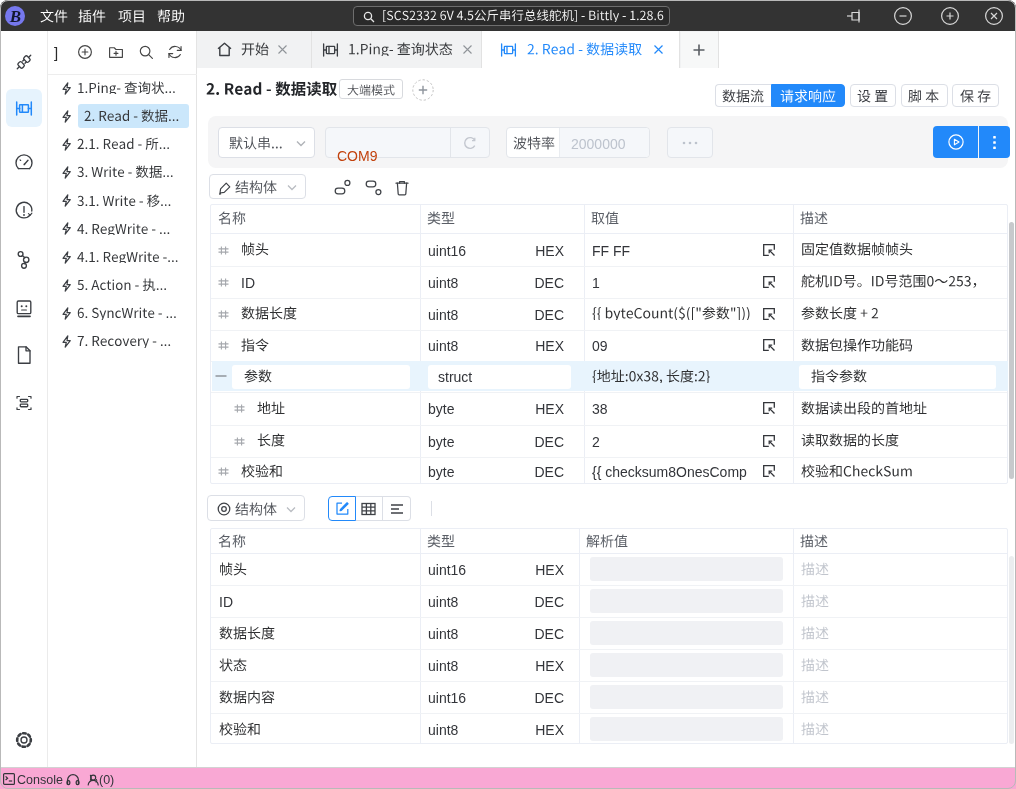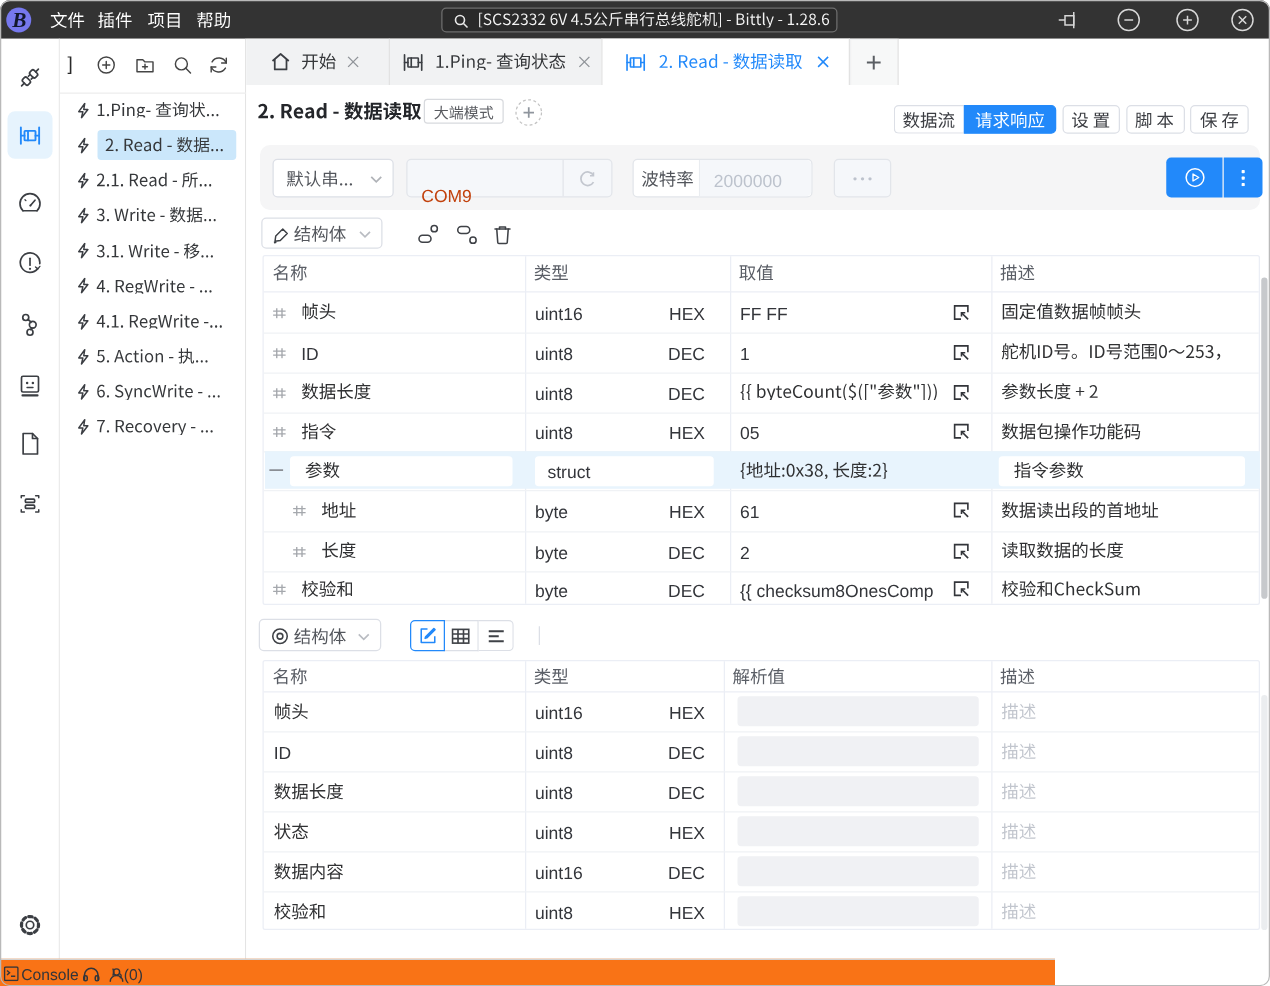--- a/index.html
+++ b/index.html
@@ -483,21 +483,21 @@
       <svg class="abs" style="left:7px;top:136.5px;stroke:#a5a8ad;stroke-width:1.1" width="11" height="9" viewBox="0 0 11 9">
         <path d="M3.4 0.5 V8.5 M7.6 0.5 V8.5 M0.5 2.9 H10.5 M0.5 6.1 H10.5"></path>
       </svg>
       <div style="position:absolute;left:30px;top:133.0px">
         <svg style="display:block" width="28" height="14" viewBox="0 0 28 14">
           <path fill="#303133" d="M11.7 1.4C10.7 1.9 8.9 2.4 7.2 2.7V0.6H6.2V4.6C6.2 5.8 6.6 6.1 8.2 6.1C8.6 6.1 11.1 6.1 11.5 6.1C12.9 6.1 13.2 5.7 13.4 3.8C13.1 3.7 12.6 3.6 12.4 3.4C12.3 4.9 12.2 5.2 11.4 5.2C10.9 5.2 8.7 5.2 8.3 5.2C7.4 5.2 7.2 5.1 7.2 4.6V3.6C9 3.2 11.1 2.7 12.5 2.2ZM7.2 10.4H11.7V11.9H7.2ZM7.2 9.6V8.2H11.7V9.6ZM6.2 7.3V13.4H7.2V12.8H11.7V13.4H12.8V7.3ZM2.6 0.6V3.4H0.6V4.4H2.6V7.4L0.4 8L0.7 9L2.6 8.5V12.2C2.6 12.4 2.5 12.5 2.3 12.5C2.1 12.5 1.6 12.5 0.9 12.5C1 12.7 1.2 13.2 1.2 13.4C2.2 13.4 2.7 13.4 3.1 13.2C3.5 13.1 3.6 12.8 3.6 12.2V8.1L5.5 7.6L5.3 6.6L3.6 7.1V4.4H5.3V3.4H3.6V0.6Z M19.6 4.5C20.4 5.1 21.3 6.1 21.7 6.7L22.5 6C22.1 5.4 21.1 4.5 20.4 3.9ZM16.4 7V8H24C23.2 8.9 22.1 9.9 21.2 10.8C20.5 10.3 19.7 9.9 19 9.5L18.3 10.2C19.9 11.2 21.9 12.6 22.8 13.5L23.6 12.6C23.2 12.3 22.7 11.8 22.1 11.4C23.4 10.1 24.9 8.5 26 7.4L25.2 7L25 7ZM21.1 0.5C19.7 2.5 17 4.4 14.5 5.4C14.8 5.7 15.1 6.1 15.3 6.3C17.3 5.3 19.5 3.9 21.1 2.2C22.6 3.8 25 5.4 26.9 6.3C27 6 27.4 5.6 27.6 5.3C25.6 4.6 23.2 3 21.7 1.5L22.1 1Z"></path>
         </svg>
       </div>
       <div style="position:absolute;top:140.5px;font-size:14px;color:#33353a;line-height:0;white-space:pre;left:217px;"><span style="vertical-align:middle">uint8</span></div>
       <div style="position:absolute;top:140.5px;font-size:14px;color:#33353a;line-height:0;white-space:pre;right:443px;"><span style="vertical-align:middle">HEX</span></div>
-      <div style="position:absolute;top:140.5px;font-size:14px;color:#33353a;line-height:0;white-space:pre;left:381px;"><span style="vertical-align:middle">05</span></div>
+      <div style="position:absolute;top:140.5px;font-size:14px;color:#33353a;line-height:0;white-space:pre;left:381px;"><span style="vertical-align:middle">09</span></div>
       <svg class="abs" style="left:551px;top:133.5px;fill:none;stroke:#33353a;stroke-width:1.3;stroke-linejoin:miter" width="14" height="14" viewBox="0 0 14 14">
         <path d="M12.3 6.8 V1.7 H1.7 V12.3 H6.8"></path>
         <path d="M12.5 12.5 L7.4 7.4"></path>
         <path d="M7.2 10.2 V7.2 H10.2"></path>
       </svg>
       <div style="position:absolute;left:590px;top:133.0px">
         <svg style="display:block" width="112" height="14" viewBox="0 0 112 14">
           <path fill="#303133" d="M6.2 0.8C6 1.4 5.5 2.2 5.2 2.7L5.8 3C6.2 2.6 6.7 1.9 7.1 1.2ZM1.2 1.2C1.6 1.8 2 2.6 2.1 3.1L2.9 2.7C2.8 2.2 2.4 1.5 2 0.9ZM5.7 8.7C5.4 9.4 5 10 4.4 10.6C3.9 10.3 3.4 10 2.8 9.8C3 9.5 3.3 9.1 3.5 8.7ZM1.5 10.2C2.2 10.4 3 10.8 3.7 11.2C2.8 11.8 1.7 12.2 0.6 12.5C0.8 12.7 1 13.1 1.1 13.3C2.4 13 3.6 12.4 4.6 11.6C5 11.9 5.4 12.2 5.8 12.4L6.4 11.7C6.1 11.5 5.7 11.2 5.2 11C6 10.2 6.6 9.2 6.9 8L6.4 7.8L6.2 7.8H3.9L4.2 7.1L3.3 6.9C3.2 7.2 3 7.5 2.9 7.8H1V8.7H2.5C2.2 9.2 1.8 9.8 1.5 10.2ZM3.6 0.5V3.2H0.7V4H3.3C2.6 4.9 1.5 5.8 0.5 6.2C0.8 6.4 1 6.8 1.1 7C2 6.6 2.9 5.8 3.6 5V6.7H4.6V4.8C5.2 5.2 6.1 5.9 6.5 6.2L7 5.5C6.7 5.2 5.5 4.5 4.8 4H7.4V3.2H4.6V0.5ZM8.8 0.7C8.5 3.1 7.8 5.5 6.7 7C7 7.1 7.4 7.4 7.5 7.6C7.9 7.1 8.2 6.5 8.5 5.8C8.8 7.2 9.2 8.4 9.7 9.5C8.9 10.9 7.8 11.9 6.3 12.6C6.5 12.8 6.8 13.3 6.9 13.5C8.3 12.7 9.4 11.7 10.2 10.5C10.9 11.7 11.8 12.7 12.9 13.3C13.1 13 13.4 12.7 13.6 12.5C12.4 11.9 11.5 10.8 10.8 9.5C11.5 8.1 12 6.4 12.3 4.3H13.3V3.3H9.3C9.5 2.5 9.6 1.7 9.8 0.8ZM11.3 4.3C11.1 5.9 10.8 7.3 10.3 8.5C9.7 7.2 9.3 5.8 9.1 4.3Z M20.8 9V13.5H21.7V12.9H26V13.4H27V9H24.3V7.3H27.4V6.3H24.3V4.8H26.9V1.2H19.5V5.4C19.5 7.6 19.4 10.7 17.9 12.8C18.2 13 18.6 13.3 18.8 13.4C20 11.7 20.4 9.3 20.5 7.3H23.3V9ZM20.6 2.1H25.9V3.9H20.6ZM20.6 4.8H23.3V6.3H20.5L20.6 5.4ZM21.7 12V9.9H26V12ZM16.3 0.6V3.4H14.6V4.4H16.3V7.4C15.6 7.7 14.9 7.9 14.4 8L14.7 9L16.3 8.5V12.1C16.3 12.3 16.3 12.4 16.1 12.4C15.9 12.4 15.4 12.4 14.8 12.4C14.9 12.7 15.1 13.1 15.1 13.3C16 13.4 16.5 13.3 16.8 13.1C17.2 13 17.3 12.7 17.3 12.1V8.2L18.9 7.6L18.8 6.7L17.3 7.1V4.4H18.9V3.4H17.3V0.6Z M32.2 0.5C31.4 2.4 30 4.2 28.5 5.3C28.7 5.5 29.2 5.9 29.4 6.1C30.2 5.4 31.1 4.5 31.8 3.4H39.1C39 7.4 38.9 8.8 38.6 9.1C38.5 9.3 38.4 9.3 38.1 9.3C37.9 9.3 37.3 9.3 36.7 9.2C36.9 9.5 37 9.9 37 10.2C37.7 10.3 38.3 10.3 38.6 10.2C39 10.2 39.3 10.1 39.5 9.8C39.9 9.3 40.1 7.6 40.2 2.9C40.2 2.8 40.2 2.4 40.2 2.4H32.4C32.8 1.9 33 1.4 33.3 0.8ZM31.8 5.8H35.4V8.1H31.8ZM30.7 4.9V11.2C30.7 12.8 31.4 13.1 33.6 13.1C34.1 13.1 38.4 13.1 38.9 13.1C40.8 13.1 41.2 12.6 41.5 10.8C41.1 10.7 40.7 10.5 40.4 10.4C40.3 11.8 40.1 12.2 38.9 12.2C38 12.2 34.3 12.2 33.5 12.2C32 12.2 31.8 12 31.8 11.2V9.1H36.5V4.9Z M49.4 1.9H52.6V3.4H49.4ZM48.5 1.1V4.2H53.6V1.1ZM47.9 5.6H49.7V7.2H47.9ZM52.2 5.6H54.1V7.2H52.2ZM44.2 0.6V3.4H42.6V4.4H44.2V7.4C43.6 7.7 43 7.9 42.5 8L42.8 9L44.2 8.5V12.2C44.2 12.4 44.2 12.4 44 12.4C43.9 12.4 43.5 12.4 43 12.4C43.1 12.7 43.3 13.1 43.3 13.4C44 13.4 44.5 13.3 44.8 13.2C45.1 13 45.2 12.7 45.2 12.2V8.1L46.6 7.6L46.4 6.6L45.2 7.1V4.4H46.5V3.4H45.2V0.6ZM50.5 8V9H46.8V9.9H49.8C48.9 11 47.3 11.9 45.9 12.3C46.1 12.5 46.4 12.9 46.5 13.1C48 12.6 49.5 11.6 50.5 10.5V13.5H51.5V10.4C52.4 11.5 53.7 12.5 54.9 13C55 12.8 55.3 12.4 55.5 12.2C54.3 11.8 53 10.9 52.1 9.9H55.3V9H51.5V8H55V4.8H51.4V8H50.6V4.8H47.1V8Z M63.4 0.7C62.7 2.8 61.5 4.8 60.3 6.1C60.5 6.3 60.9 6.7 61.1 6.8C61.8 6.1 62.5 5 63.1 3.9H64V13.4H65.1V10H69.3V9H65.1V6.9H69.1V5.9H65.1V3.9H69.5V2.9H63.6C63.9 2.3 64.1 1.6 64.4 1ZM60 0.6C59.2 2.7 57.9 4.8 56.5 6.2C56.7 6.4 57 7 57.1 7.3C57.6 6.8 58.1 6.2 58.5 5.6V13.4H59.6V3.9C60.1 3 60.6 1.9 61 0.9Z M70.5 9.8 70.8 10.8C72.3 10.4 74.3 9.9 76.2 9.3L76.1 8.3L73.8 8.9V3.2H75.9V2.2H70.7V3.2H72.8V9.2C71.9 9.4 71.1 9.6 70.5 9.8ZM78.4 0.8C78.4 1.8 78.3 2.8 78.3 3.8H76V4.8H78.3C78.1 8.2 77.3 11 74.3 12.6C74.6 12.8 74.9 13.2 75.1 13.5C78.3 11.7 79.1 8.5 79.3 4.8H82.1C81.9 9.8 81.7 11.7 81.3 12.1C81.1 12.3 81 12.3 80.7 12.3C80.4 12.3 79.6 12.3 78.7 12.2C78.9 12.5 79 13 79.1 13.3C79.9 13.3 80.7 13.3 81.1 13.3C81.6 13.2 81.9 13.1 82.2 12.7C82.7 12.1 82.9 10.1 83.2 4.3C83.2 4.1 83.2 3.8 83.2 3.8H79.4C79.4 2.8 79.4 1.8 79.4 0.8Z M89.4 6.4V7.6H86.4V6.4ZM85.4 5.5V13.4H86.4V10.6H89.4V12.2C89.4 12.4 89.3 12.4 89.1 12.4C88.9 12.5 88.3 12.5 87.7 12.4C87.8 12.7 88 13.1 88 13.4C88.9 13.4 89.5 13.4 89.9 13.2C90.3 13.1 90.4 12.8 90.4 12.2V5.5ZM86.4 8.5H89.4V9.7H86.4ZM96 1.6C95.2 2 94 2.5 92.8 2.9V0.6H91.7V5.2C91.7 6.4 92.1 6.7 93.4 6.7C93.7 6.7 95.5 6.7 95.8 6.7C96.9 6.7 97.2 6.2 97.4 4.5C97.1 4.5 96.6 4.3 96.4 4.1C96.4 5.5 96.3 5.8 95.7 5.8C95.3 5.8 93.8 5.8 93.5 5.8C92.9 5.8 92.8 5.7 92.8 5.2V3.8C94.1 3.4 95.6 2.9 96.7 2.4ZM96.2 7.9C95.4 8.4 94 8.9 92.8 9.3V7.1H91.7V11.8C91.7 13 92.1 13.3 93.4 13.3C93.7 13.3 95.6 13.3 95.9 13.3C97.1 13.3 97.4 12.8 97.5 10.9C97.2 10.9 96.8 10.7 96.5 10.5C96.5 12.1 96.4 12.4 95.8 12.4C95.4 12.4 93.8 12.4 93.5 12.4C92.9 12.4 92.8 12.3 92.8 11.8V10.2C94.2 9.8 95.8 9.3 96.9 8.6ZM85.2 4.6C85.5 4.5 86 4.4 89.8 4.1C89.9 4.4 90 4.6 90.1 4.9L91 4.4C90.7 3.6 90 2.3 89.2 1.4L88.4 1.7C88.7 2.2 89.1 2.8 89.4 3.3L86.3 3.5C86.9 2.7 87.5 1.8 88 0.9L86.9 0.5C86.5 1.6 85.7 2.7 85.5 3C85.2 3.3 85 3.5 84.8 3.6C84.9 3.8 85.1 4.4 85.2 4.6Z M103.7 9.4V10.4H109.1V9.4ZM104.9 3.2C104.8 4.6 104.6 6.5 104.4 7.6H104.7L110.1 7.6C109.8 10.7 109.5 11.9 109.1 12.3C109 12.4 108.9 12.5 108.6 12.4C108.4 12.4 107.7 12.4 107.1 12.4C107.2 12.6 107.3 13 107.4 13.3C108 13.4 108.7 13.4 109 13.4C109.5 13.3 109.7 13.2 110 12.9C110.5 12.4 110.8 10.9 111.1 7.2C111.1 7 111.2 6.7 111.2 6.7H109.4C109.6 5 109.9 2.9 110 1.4L109.2 1.3L109.1 1.4H104.2V2.4H108.9C108.8 3.6 108.6 5.3 108.4 6.7H105.5C105.6 5.7 105.8 4.4 105.9 3.3ZM98.7 1.3V2.3H100.4C100 4.4 99.4 6.4 98.4 7.7C98.6 8 98.8 8.6 98.9 8.9C99.1 8.5 99.4 8.1 99.6 7.7V12.8H100.5V11.7H103.1V5.6H100.5C100.9 4.6 101.2 3.4 101.4 2.3H103.5V1.3ZM100.5 6.6H102.2V10.7H100.5Z"></path>
         </svg>
       </div>
@@ -529,21 +529,21 @@
       <svg class="abs" style="left:23px;top:199.5px;stroke:#a5a8ad;stroke-width:1.1" width="11" height="9" viewBox="0 0 11 9">
         <path d="M3.4 0.5 V8.5 M7.6 0.5 V8.5 M0.5 2.9 H10.5 M0.5 6.1 H10.5"></path>
       </svg>
       <div style="position:absolute;left:46px;top:196.0px">
         <svg style="display:block" width="28" height="14" viewBox="0 0 28 14">
           <path fill="#303133" d="M6 1.9V5.7L4.5 6.3L4.9 7.3L6 6.8V11.2C6 12.7 6.5 13.1 8.1 13.1C8.4 13.1 11.1 13.1 11.5 13.1C13 13.1 13.3 12.5 13.5 10.6C13.2 10.5 12.8 10.4 12.6 10.2C12.5 11.8 12.3 12.2 11.5 12.2C10.9 12.2 8.6 12.2 8.1 12.2C7.2 12.2 7 12 7 11.2V6.4L8.9 5.6V10.3H9.9V5.1L11.8 4.3C11.8 6.6 11.8 8.1 11.7 8.4C11.7 8.8 11.6 8.8 11.3 8.8C11.2 8.8 10.7 8.8 10.4 8.8C10.5 9 10.6 9.4 10.6 9.7C11 9.7 11.6 9.7 12 9.6C12.4 9.5 12.6 9.3 12.7 8.7C12.8 8.1 12.9 6 12.9 3.4L12.9 3.2L12.2 2.9L12 3.1L11.8 3.3L9.9 4.1V0.6H8.9V4.5L7 5.3V1.9ZM0.5 10.2 0.9 11.2C2.1 10.7 3.7 10 5.2 9.3L5 8.3L3.4 9V4.9H5V3.9H3.4V0.7H2.4V3.9H0.6V4.9H2.4V9.4C1.7 9.7 1 10 0.5 10.2Z M20.1 3.6V11.9H18.4V12.9H27.5V11.9H24.2V6.4H27.3V5.4H24.2V0.7H23.2V11.9H21.1V3.6ZM14.5 10 14.9 11.1C16.2 10.5 17.9 9.8 19.5 9.1L19.3 8.2L17.5 8.9V4.9H19.4V3.9H17.5V0.7H16.5V3.9H14.6V4.9H16.5V9.3C15.8 9.6 15.1 9.8 14.5 10Z"></path>
         </svg>
       </div>
       <div style="position:absolute;top:203.5px;font-size:14px;color:#33353a;line-height:0;white-space:pre;left:217px;"><span style="vertical-align:middle">byte</span></div>
       <div style="position:absolute;top:203.5px;font-size:14px;color:#33353a;line-height:0;white-space:pre;right:443px;"><span style="vertical-align:middle">HEX</span></div>
-      <div style="position:absolute;top:203.5px;font-size:14px;color:#33353a;line-height:0;white-space:pre;left:381px;"><span style="vertical-align:middle">61</span></div>
+      <div style="position:absolute;top:203.5px;font-size:14px;color:#33353a;line-height:0;white-space:pre;left:381px;"><span style="vertical-align:middle">38</span></div>
       <svg class="abs" style="left:551px;top:196.5px;fill:none;stroke:#33353a;stroke-width:1.3;stroke-linejoin:miter" width="14" height="14" viewBox="0 0 14 14">
         <path d="M12.3 6.8 V1.7 H1.7 V12.3 H6.8"></path>
         <path d="M12.5 12.5 L7.4 7.4"></path>
         <path d="M7.2 10.2 V7.2 H10.2"></path>
       </svg>
       <div style="position:absolute;left:590px;top:196.0px">
         <svg style="display:block" width="126" height="14" viewBox="0 0 126 14">
           <path fill="#303133" d="M6.2 0.8C6 1.4 5.5 2.2 5.2 2.7L5.8 3C6.2 2.6 6.7 1.9 7.1 1.2ZM1.2 1.2C1.6 1.8 2 2.6 2.1 3.1L2.9 2.7C2.8 2.2 2.4 1.5 2 0.9ZM5.7 8.7C5.4 9.4 5 10 4.4 10.6C3.9 10.3 3.4 10 2.8 9.8C3 9.5 3.3 9.1 3.5 8.7ZM1.5 10.2C2.2 10.4 3 10.8 3.7 11.2C2.8 11.8 1.7 12.2 0.6 12.5C0.8 12.7 1 13.1 1.1 13.3C2.4 13 3.6 12.4 4.6 11.6C5 11.9 5.4 12.2 5.8 12.4L6.4 11.7C6.1 11.5 5.7 11.2 5.2 11C6 10.2 6.6 9.2 6.9 8L6.4 7.8L6.2 7.8H3.9L4.2 7.1L3.3 6.9C3.2 7.2 3 7.5 2.9 7.8H1V8.7H2.5C2.2 9.2 1.8 9.8 1.5 10.2ZM3.6 0.5V3.2H0.7V4H3.3C2.6 4.9 1.5 5.8 0.5 6.2C0.8 6.4 1 6.8 1.1 7C2 6.6 2.9 5.8 3.6 5V6.7H4.6V4.8C5.2 5.2 6.1 5.9 6.5 6.2L7 5.5C6.7 5.2 5.5 4.5 4.8 4H7.4V3.2H4.6V0.5ZM8.8 0.7C8.5 3.1 7.8 5.5 6.7 7C7 7.1 7.4 7.4 7.5 7.6C7.9 7.1 8.2 6.5 8.5 5.8C8.8 7.2 9.2 8.4 9.7 9.5C8.9 10.9 7.8 11.9 6.3 12.6C6.5 12.8 6.8 13.3 6.9 13.5C8.3 12.7 9.4 11.7 10.2 10.5C10.9 11.7 11.8 12.7 12.9 13.3C13.1 13 13.4 12.7 13.6 12.5C12.4 11.9 11.5 10.8 10.8 9.5C11.5 8.1 12 6.4 12.3 4.3H13.3V3.3H9.3C9.5 2.5 9.6 1.7 9.8 0.8ZM11.3 4.3C11.1 5.9 10.8 7.3 10.3 8.5C9.7 7.2 9.3 5.8 9.1 4.3Z M20.8 9V13.5H21.7V12.9H26V13.4H27V9H24.3V7.3H27.4V6.3H24.3V4.8H26.9V1.2H19.5V5.4C19.5 7.6 19.4 10.7 17.9 12.8C18.2 13 18.6 13.3 18.8 13.4C20 11.7 20.4 9.3 20.5 7.3H23.3V9ZM20.6 2.1H25.9V3.9H20.6ZM20.6 4.8H23.3V6.3H20.5L20.6 5.4ZM21.7 12V9.9H26V12ZM16.3 0.6V3.4H14.6V4.4H16.3V7.4C15.6 7.7 14.9 7.9 14.4 8L14.7 9L16.3 8.5V12.1C16.3 12.3 16.3 12.4 16.1 12.4C15.9 12.4 15.4 12.4 14.8 12.4C14.9 12.7 15.1 13.1 15.1 13.3C16 13.4 16.5 13.3 16.8 13.1C17.2 13 17.3 12.7 17.3 12.1V8.2L18.9 7.6L18.8 6.7L17.3 7.1V4.4H18.9V3.4H17.3V0.6Z M34.2 6C34.9 6.4 35.8 7 36.2 7.4L36.7 6.8C36.3 6.4 35.4 5.8 34.7 5.5ZM33.2 7.3C33.9 7.7 34.8 8.3 35.3 8.7L35.8 8.1C35.3 7.7 34.4 7.1 33.7 6.7ZM37.6 10.8C38.7 11.6 40.1 12.7 40.8 13.5L41.4 12.8C40.7 12.1 39.3 11 38.2 10.2ZM29.5 1.6C30.2 2.2 31.2 3.1 31.6 3.7L32.3 2.9C31.9 2.4 30.9 1.5 30.1 0.9ZM33.1 4V4.9H39.9C39.7 5.5 39.5 6.1 39.3 6.6L40.1 6.8C40.5 6.1 40.8 5.1 41.1 4.1L40.4 4L40.3 4H37.6V2.8H40.5V1.9H37.6V0.6H36.6V1.9H33.7V2.8H36.6V4ZM36.9 5.5V7.1C36.9 7.7 36.9 8.2 36.8 8.8H32.8V9.7H36.4C35.9 10.8 34.8 11.9 32.6 12.7C32.8 12.9 33.1 13.3 33.2 13.5C35.8 12.5 37 11.1 37.5 9.7H41.2V8.8H37.8C37.9 8.2 38 7.7 38 7.2V5.5ZM28.6 5V6H30.6V11.1C30.6 11.8 30.2 12.2 30 12.4C30.1 12.6 30.4 13 30.5 13.2V13.1C30.7 12.9 31.1 12.5 33.3 10.7C33.2 10.5 33 10.1 32.9 9.9L31.6 10.9V5Z M43.5 7.5V12.6H53.4V13.4H54.5V7.5H53.4V11.6H49.5V6.7H54V1.8H52.8V5.6H49.5V0.6H48.4V5.6H45.2V1.8H44.1V6.7H48.4V11.6H44.6V7.5Z M63.5 1.1V2.8C63.5 3.8 63.3 5 61.9 6C62.1 6.1 62.5 6.4 62.7 6.6C64.2 5.6 64.5 4 64.5 2.8V2H66.5V4.6C66.5 5.6 66.7 5.9 67.6 5.9C67.8 5.9 68.4 5.9 68.6 5.9C68.9 5.9 69.2 5.9 69.4 5.9C69.3 5.7 69.3 5.3 69.3 5.1C69.1 5.1 68.8 5.1 68.6 5.1C68.5 5.1 67.8 5.1 67.7 5.1C67.5 5.1 67.4 5 67.4 4.6V1.1ZM62.5 6.9V7.8H63.6L63 8C63.5 9.2 64.1 10.2 64.9 11C63.9 11.8 62.8 12.3 61.5 12.6C61.7 12.8 62 13.2 62.1 13.5C63.4 13.1 64.6 12.6 65.6 11.7C66.5 12.5 67.6 13 68.8 13.4C68.9 13.1 69.2 12.7 69.5 12.5C68.3 12.2 67.2 11.7 66.3 11.1C67.3 10.1 68 8.8 68.4 7.1L67.8 6.9L67.6 6.9ZM63.9 7.8H67.2C66.8 8.8 66.3 9.7 65.6 10.4C64.8 9.7 64.3 8.8 63.9 7.8ZM57.7 1.8V10L56.5 10.1L56.6 11.1L57.7 11V13.2H58.7V10.8L62.1 10.2L62 9.3L58.7 9.8V7.8H61.8V6.8H58.7V4.9H61.8V4H58.7V2.4C59.9 2.1 61.2 1.7 62.2 1.3L61.4 0.5C60.5 0.9 59 1.5 57.7 1.8Z M77.7 6.4C78.5 7.4 79.5 8.8 79.9 9.7L80.8 9.1C80.3 8.3 79.3 6.9 78.5 5.9ZM73.4 0.5C73.2 1.2 73 2.1 72.8 2.8H71.2V13.1H72.2V12H76.1V2.8H73.8C74 2.2 74.3 1.4 74.5 0.7ZM72.2 3.8H75.1V6.7H72.2ZM72.2 11V7.6H75.1V11ZM78.4 0.5C77.9 2.4 77.2 4.4 76.2 5.6C76.5 5.8 76.9 6 77.1 6.2C77.6 5.5 78 4.7 78.4 3.7H82C81.8 9.4 81.6 11.5 81.1 12C81 12.2 80.8 12.2 80.5 12.2C80.2 12.2 79.4 12.2 78.5 12.1C78.7 12.4 78.8 12.9 78.8 13.1C79.6 13.2 80.4 13.2 80.9 13.2C81.4 13.1 81.7 13 82 12.6C82.6 11.9 82.8 9.7 83 3.3C83 3.2 83 2.8 83 2.8H78.8C79 2.1 79.2 1.4 79.4 0.7Z M87.4 8H94.6V9.4H87.4ZM87.4 7.1V5.7H94.6V7.1ZM87.4 10.2H94.6V11.7H87.4ZM87.2 0.9C87.6 1.4 88.1 2 88.4 2.5H84.8V3.5H90.4C90.3 3.9 90.2 4.4 90.1 4.8H86.4V13.4H87.4V12.6H94.6V13.4H95.7V4.8H91.2L91.6 3.5H97.3V2.5H93.7C94.2 2 94.6 1.4 95 0.8L93.8 0.5C93.5 1.1 93 1.9 92.6 2.5H88.8L89.4 2.2C89.2 1.7 88.6 1 88.1 0.5Z M104 1.9V5.7L102.5 6.3L102.9 7.3L104 6.8V11.2C104 12.7 104.5 13.1 106.1 13.1C106.4 13.1 109.1 13.1 109.5 13.1C111 13.1 111.3 12.5 111.5 10.6C111.2 10.5 110.8 10.4 110.6 10.2C110.5 11.8 110.3 12.2 109.5 12.2C108.9 12.2 106.6 12.2 106.1 12.2C105.2 12.2 105 12 105 11.2V6.4L106.9 5.6V10.3H107.9V5.1L109.8 4.3C109.8 6.6 109.8 8.1 109.7 8.4C109.7 8.8 109.5 8.8 109.3 8.8C109.2 8.8 108.7 8.8 108.4 8.8C108.5 9 108.6 9.4 108.6 9.7C109 9.7 109.6 9.7 110 9.6C110.4 9.5 110.6 9.3 110.7 8.7C110.8 8.1 110.9 6 110.9 3.4L110.9 3.2L110.2 2.9L110 3.1L109.8 3.3L107.9 4.1V0.6H106.9V4.5L105 5.3V1.9ZM98.5 10.2 98.9 11.2C100.1 10.7 101.7 10 103.2 9.3L103 8.3L101.4 9V4.9H103V3.9H101.4V0.7H100.4V3.9H98.6V4.9H100.4V9.4C99.7 9.7 99 10 98.5 10.2Z M118.1 3.6V11.9H116.4V12.9H125.5V11.9H122.2V6.4H125.3V5.4H122.2V0.7H121.2V11.9H119.1V3.6ZM112.5 10 112.9 11.1C114.2 10.5 115.9 9.8 117.5 9.1L117.3 8.2L115.5 8.9V4.9H117.4V3.9H115.5V0.7H114.5V3.9H112.6V4.9H114.5V9.3C113.8 9.6 113 9.8 112.5 10Z"></path>
         </svg>
       </div>
@@ -725,21 +725,21 @@
       <div style="position:absolute;top:200.0px;font-size:14px;color:#33353a;line-height:0;white-space:pre;right:443px;"><span style="vertical-align:middle">HEX</span></div>
       <div style="position:absolute;left:379px;top:188px;width:193px;height:24px;background:#f0f1f4;border-radius:3px"></div>
       <div style="position:absolute;left:590px;top:192.5px">
         <svg style="display:block" width="28" height="14" viewBox="0 0 28 14">
           <path fill="#c1c5cd" d="M10.5 0.6V2.6H8V0.6H7V2.6H5V3.5H7V5.4H8V3.5H10.5V5.4H11.5V3.5H13.3V2.6H11.5V0.6ZM6.6 9.8H8.7V11.8H6.6ZM6.6 8.9V6.9H8.7V8.9ZM11.8 9.8V11.8H9.7V9.8ZM11.8 8.9H9.7V6.9H11.8ZM5.6 6V13.4H6.6V12.7H11.8V13.3H12.8V6ZM2.3 0.6V3.4H0.6V4.4H2.3V7.4C1.6 7.7 0.9 7.9 0.4 8L0.7 9L2.3 8.5V12.1C2.3 12.3 2.2 12.4 2 12.4C1.9 12.4 1.3 12.4 0.7 12.4C0.9 12.7 1 13.1 1 13.3C1.9 13.4 2.5 13.3 2.8 13.1C3.1 13 3.3 12.7 3.3 12.1V8.2L4.8 7.7L4.7 6.7L3.3 7.1V4.4H4.8V3.4H3.3V0.6Z M24 1.3C24.6 1.9 25.4 2.6 25.7 3.1L26.5 2.5C26.2 2.1 25.4 1.3 24.7 0.9ZM15 1.6C15.7 2.4 16.6 3.5 17 4.2L17.9 3.7C17.5 3 16.5 1.9 15.8 1.1ZM22.3 0.7V3.3H18.5V4.3H21.8C21 6.4 19.6 8.5 18.2 9.5C18.5 9.7 18.8 10.1 19 10.3C20.2 9.3 21.4 7.4 22.3 5.4V11.4H23.3V5.4C24.6 6.9 25.8 8.6 26.4 9.7L27.2 9.1C26.5 7.8 24.9 5.8 23.5 4.3H27.1V3.3H23.3V0.7ZM17.7 5.6H14.7V6.5H16.7V10.8C16.1 11 15.3 11.6 14.6 12.3L15.2 13.2C16 12.3 16.7 11.6 17.2 11.6C17.6 11.6 18 12 18.6 12.3C19.6 12.9 20.7 13 22.4 13C23.7 13 26.2 13 27.2 12.9C27.2 12.6 27.4 12.1 27.5 11.8C26.1 12 24 12.1 22.4 12.1C20.9 12.1 19.7 12 18.8 11.5C18.3 11.2 18 11 17.7 10.8Z"></path>
         </svg>
       </div>
     </div>
     <div style="position:absolute;left:811.5px;top:525px;width:5.5px;height:188px;background:#ebedef;border-radius:3px"></div>
   </div>
-<div style="position:absolute;left:0px;top:767px;width:844px;height:22px;background:#f97316;border-top:1px solid #d2d2d2">
+<div style="position:absolute;left:0px;top:767px;width:1016px;height:22px;background:#f9a8d4;border-top:1px solid #d2d2d2">
     <svg class="abs" style="left:3px;top:5px;fill:none;stroke:#33353a;stroke-width:1.2" width="12" height="12" viewBox="0 0 12 12">
       <rect x="0.6" y="0.6" width="10.8" height="10.8" rx="1"></rect>
       <path d="M2.6 3.4 L4.6 5.2 L2.6 7"></path>
       <path d="M5.8 8 H9.2"></path>
     </svg>
     <div style="position:absolute;top:10.5px;font-size:12.5px;color:#33353a;line-height:0;white-space:pre;left:17px;"><span style="vertical-align:middle">Console</span></div>
     <svg class="abs" style="left:66px;top:4.5px;fill:none;stroke:#33353a;stroke-width:1.25;stroke-linecap:round" width="14" height="13" viewBox="0 0 14 13">
       <path d="M1.6 10.5 V7 A5.4 5.4 0 0 1 12.4 7 V10.5"></path>
       <rect x="1" y="7.6" width="2.8" height="4" rx="1.3"></rect>
       <rect x="10.2" y="7.6" width="2.8" height="4" rx="1.3"></rect>

